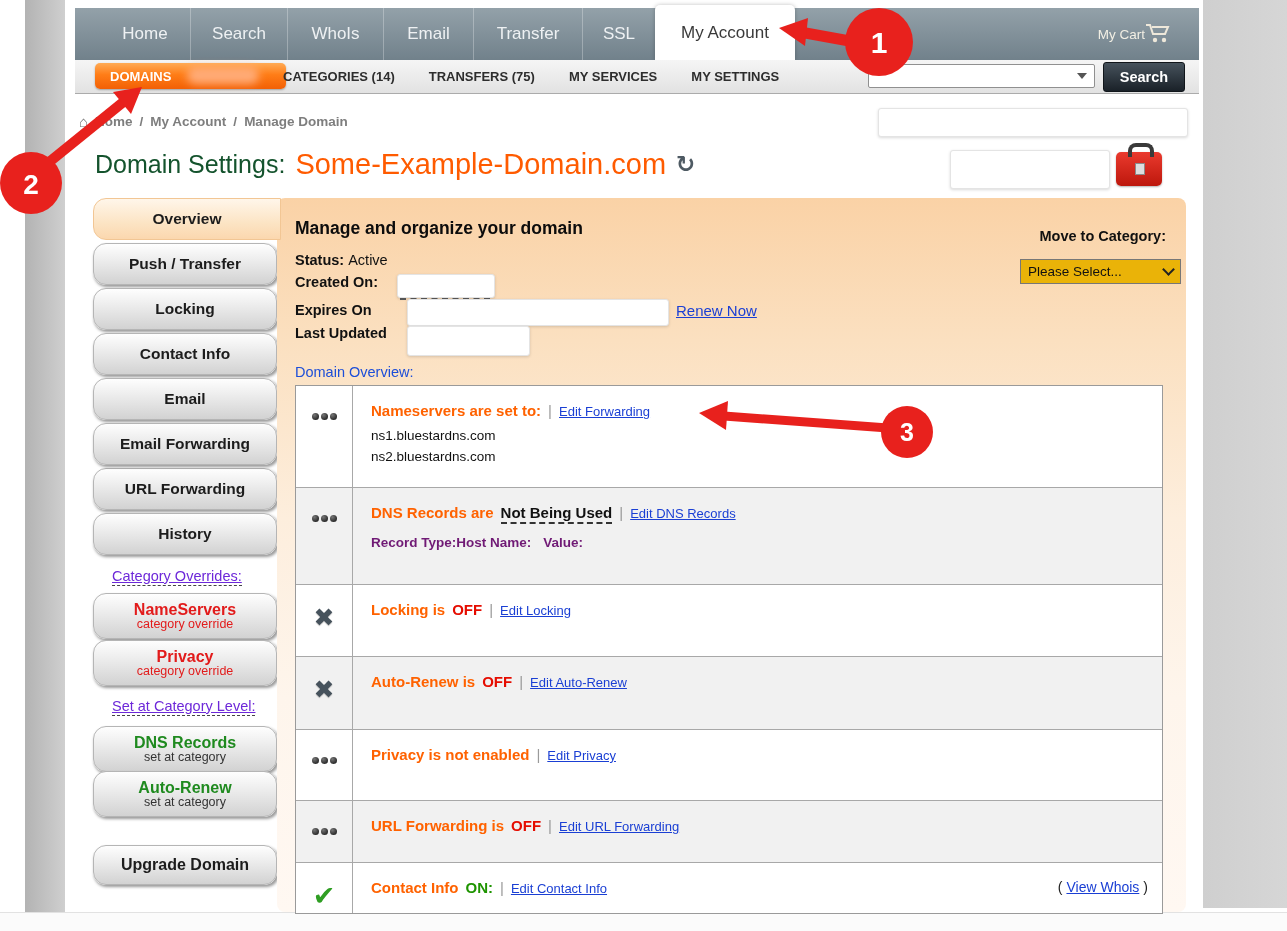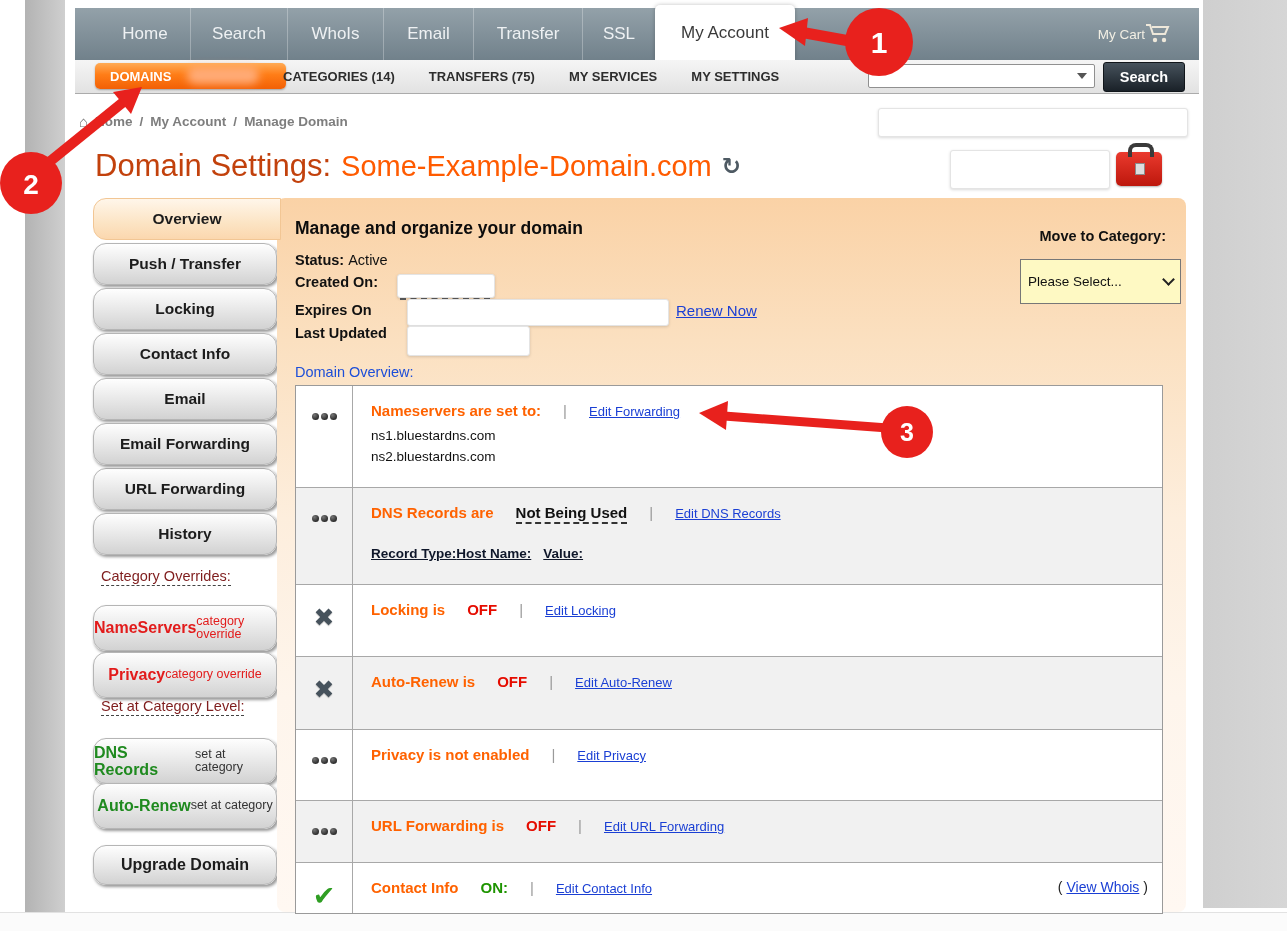--- a/index.html
+++ b/index.html
@@ -45,54 +45,54 @@
       border-radius:3px;border:1px solid #10151a;display:flex;align-items:center;justify-content:center;}
 
   
   .breadcrumb{left:79px;top:113px;display:flex;align-items:center;gap:7px;font-size:13.5px;
       font-weight:bold;color:#7e7e7e;}
   .home-ico{font-size:15px;color:#6f6f6f;}
   .redact{background:#fff;border:1px solid #e4e4e4;border-radius:3px;box-shadow:0 1px 3px rgba(0,0,0,.15);}
   .rb-top{left:878px;top:108px;width:308px;height:27px;}
   .rb-mid{left:950px;top:150px;width:158px;height:37px;}
   .page-title{left:95px;top:148px;display:flex;align-items:center;gap:10px;}
-  .pt-prefix{font-size:31px;color:#c2410c;}
+  .pt-prefix{font-size:25px;color:#14532d;}
   .pt-domain{font-size:29px;color:#ff5b00;}
   .pt-refresh{font-size:23px;color:#4e5a63;font-weight:bold;}
   .toolbox{left:1116px;top:152px;width:46px;height:34px;background:linear-gradient(180deg,#ea3a2e,#bd170c);
       border-radius:5px;box-shadow:0 1px 2px rgba(0,0,0,.3);}
   .toolbox::before{content:"";position:absolute;left:12px;top:-9px;width:18px;height:10px;
       border:4px solid #3a3a3a;border-bottom:none;border-radius:8px 8px 0 0;}
   .toolbox::after{content:"";position:absolute;left:19px;top:11px;width:8px;height:10px;background:#ddd;
       border:1px solid #8a8a8a;}
 
   
   .sbtn{position:absolute;left:93px;width:182px;height:40px;border-radius:13px;
       background:linear-gradient(180deg,#fefefe,#efefef 35%,#d2d2d2);border:1px solid #b5b5b5;
       box-shadow:1.5px 2px 3px rgba(0,0,0,.4);display:flex;align-items:center;justify-content:center;
       font-weight:bold;font-size:15.5px;color:#1c1c1c;}
   .sbtn-active{background:linear-gradient(180deg,#fff6ea,#fce4c4 60%,#fbd7ae);border-color:#f2c694;
       box-shadow:none;width:186px;border-top-right-radius:0;border-bottom-right-radius:0;z-index:2;}
-  .side-label{position:absolute;left:101px;font-size:14.5px;color:#7f1d1d;border-bottom:1px dashed #444;
-      padding-bottom:1px;}
+  .side-label{position:absolute;left:112px;font-size:14.5px;color:#6d28d9;border-bottom:1px dashed #444;
+      padding-bottom:1px;text-decoration:underline;}
   .sbtn2{position:absolute;left:93px;width:182px;height:44px;border-radius:13px;
       background:linear-gradient(180deg,#fefefe,#efefef 35%,#d2d2d2);border:1px solid #b5b5b5;
-      box-shadow:1.5px 2px 3px rgba(0,0,0,.4);display:flex;flex-direction:row;align-items:center;
-      justify-content:center;line-height:1.08;margin-top:12px;}
+      box-shadow:1.5px 2px 3px rgba(0,0,0,.4);display:flex;flex-direction:column;align-items:center;
+      justify-content:center;line-height:1.08;}
   .sbtn2 .t{font-weight:bold;font-size:16px;}
   .sbtn2 .s{font-size:12.5px;}
   .red-t{color:#e21b1b;} .green-t{color:#1f8a1f;} .dark-s{color:#333;}
 
   
   .main-panel{left:277px;top:198px;width:909px;height:714px;border-radius:8px;
       background:linear-gradient(180deg,#fad2a6 0%,#fbe0c0 20%,#fdeedd 45%,#fef5ec 70%,#fff8f2 100%);}
   .panel-heading{left:295px;top:218px;font-size:17.5px;font-weight:bold;color:#0c0c0c;}
   .move-label{left:1008px;top:228px;width:158px;text-align:right;font-weight:bold;font-size:14.5px;color:#111;}
-  .cat-select{left:1020px;top:259px;width:145px;height:23px;background:#fef9c3;border:1px solid #777;
-      font-size:13.5px;color:#111;display:flex;align-items:center;justify-content:space-between;padding:10px 7px;}
+  .cat-select{left:1020px;top:259px;width:145px;height:23px;background:#eab308;border:1px solid #777;
+      font-size:13.5px;color:#111;display:flex;align-items:center;justify-content:space-between;padding:0 7px;}
   .chev{width:7px;height:7px;border-right:2px solid #222;border-bottom:2px solid #222;
       transform:rotate(45deg);margin-top:-4px;}
   .status-line{position:absolute;font-size:14.5px;color:#111;}
   .status-line b{font-weight:bold;}
   .l-status{left:295px;top:252px;} .l-created{left:295px;top:274px;}
   .l-expires{left:295px;top:302px;} .l-updated{left:295px;top:314px;margin-top:11px;}
   .rb-created{left:397px;top:274px;width:96px;height:22px;}
   .rb-dash{left:400px;top:298px;width:90px;height:0;border-top:2px dashed #555;}
   .rb-expires{left:407px;top:299px;width:260px;height:25px;}
   .rb-updated{left:407px;top:326px;width:121px;height:28px;}
@@ -101,27 +101,27 @@
   .ov-label{left:295px;top:364px;font-size:14.5px;color:#1d4ed8;}
 
   
   .ov-table{left:295px;top:385px;width:866px;height:527px;border:1px solid #9a9a9a;background:#fff;
       overflow:hidden;}
   .ov-row{display:flex;border-bottom:1px solid #a8a8a8;box-sizing:border-box;}
   .ov-row.alt{background:#f1f1f1;}
   .ov-icon{width:57px;border-right:1px solid #a8a8a8;display:flex;justify-content:center;padding-top:20px;
       box-sizing:border-box;flex-shrink:0;}
   .ov-body{flex:1;padding:16px 18px 0;position:relative;}
-  .ov-title{display:flex;align-items:baseline;gap:22px;font-size:15px;font-weight:bold;white-space:nowrap;text-align:center;}
+  .ov-title{display:flex;align-items:baseline;gap:7px;font-size:15px;font-weight:bold;white-space:nowrap;text-align:center;}
   .t-orange{color:#ff6200;} .t-red{color:#e50c00;} .t-green{color:#1e9400;}
   .t-dashed{color:#111;border-bottom:2px dashed #333;padding-bottom:1px;}
   .sep{color:#9a9a9a;font-weight:normal;}
   .ov-link{font-size:13px;font-weight:normal;}
   .ns-line{font-size:13.5px;font-weight:normal;color:#111;margin-top:6px;}
-  .detail{margin-top:22px;font-size:13.5px;font-weight:bold;color:#0f172a;display:flex;text-decoration:underline;}
+  .detail{margin-top:11px;font-size:13.5px;font-weight:bold;color:#701a75;display:flex;}
   .detail .gap{margin-left:12px;}
   .whois{position:absolute;right:14px;top:16px;font-size:14px;color:#222;display:flex;gap:4px;
       font-weight:normal;}
   .icon-dots{display:flex;gap:2px;margin-top:7px;}
   .dot{width:7px;height:7px;border-radius:50%;background:radial-gradient(circle at 35% 30%,#777,#0c0c0c);}
   .icon-x{font-size:25px;color:#46525c;font-weight:bold;line-height:1;text-shadow:0 1px 1px rgba(0,0,0,.25);}
   .icon-check{font-size:27px;color:#2f9e23;line-height:1;}
 
   .anno{left:0;top:0;width:1287px;height:931px;z-index:60;pointer-events:none;}
   .anno text{font-family:"Liberation Sans",sans-serif;font-weight:bold;fill:#fff;text-anchor:middle;}

